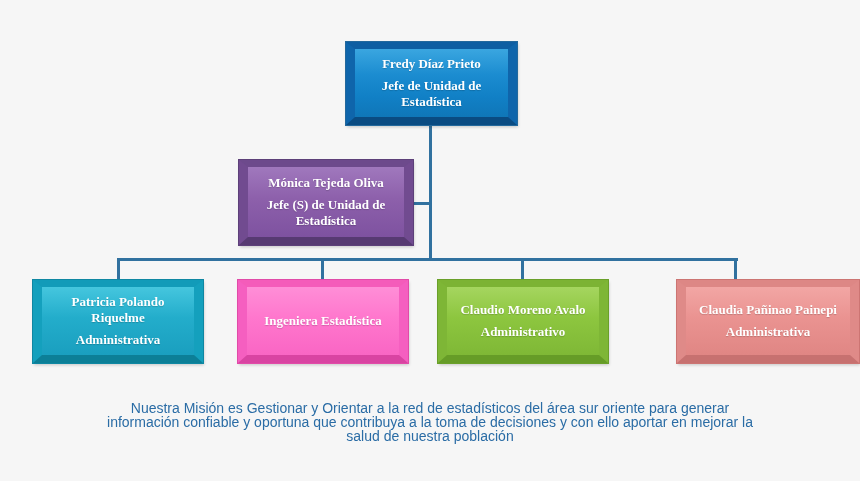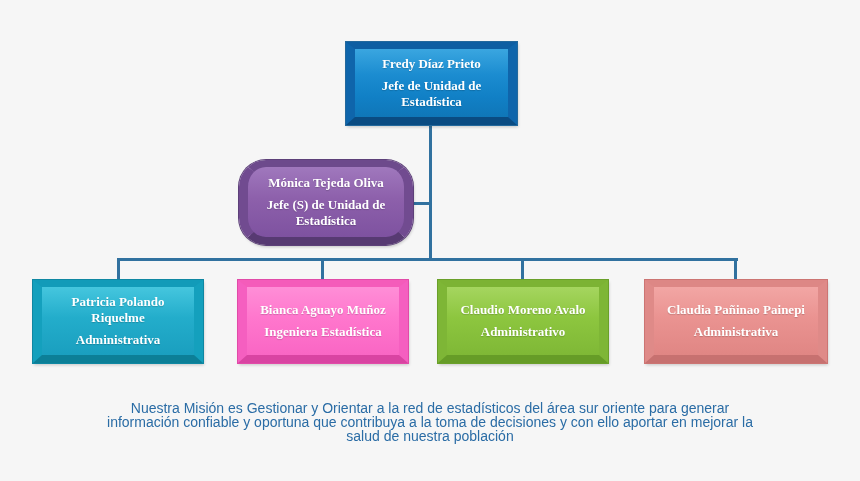--- a/index.html
+++ b/index.html
@@ -47,21 +47,20 @@
 
   .theme-blue {
     border-color: #0e5ea2 #0f65ab #0a4b82 #0f65ab;
     background: linear-gradient(180deg, #3aa6e0 0%, #1b8cd0 38%, #1180c6 70%, #0f76b8 100%);
     box-shadow: 0 0 0 1px #23689c, 1px 2px 3px rgba(0,0,0,0.20);
   }
   .theme-purple {
     border-color: #6d4a8c #714b90 #573a72 #714b90;
     background: linear-gradient(180deg, #a078bd 0%, #8d60ab 45%, #7e52a0 100%);
     box-shadow: 0 0 0 1px #5d4079, 1px 2px 3px rgba(0,0,0,0.20);
-    border-radius: 27px;
   }
   .theme-cyan {
     border-color: #129bb9 #14a0bd #0c7f97 #14a0bd;
     background: linear-gradient(180deg, #45c6de 0%, #23adcb 45%, #1a9fbf 100%);
     box-shadow: 0 0 0 1px #0f87a2, 1px 2px 3px rgba(0,0,0,0.20);
   }
   .theme-pink {
     border-color: #f45cba #f55fc0 #d944a2 #f55fc0;
     background: linear-gradient(180deg, #ff8ed7 0%, #ff77cd 45%, #f966c4 100%);
     box-shadow: 0 0 0 1px #e14ba8, 1px 2px 3px rgba(0,0,0,0.20);
@@ -76,21 +75,21 @@
     background: linear-gradient(180deg, #f2a6a4 0%, #ea9391 45%, #e08684 100%);
     box-shadow: 0 0 0 1px #cc7573, 1px 2px 3px rgba(0,0,0,0.20);
   }
 
   
   #node-top     { left: 346px; top: 42px;  width: 171px; height: 83px; }
   #node-deputy  { left: 239px; top: 160px; width: 174px; height: 85px; }
   #node-staff1  { left: 33px;  top: 280px; width: 170px; height: 83px; }
   #node-staff2  { left: 238px; top: 280px; width: 170px; height: 83px; }
   #node-staff3  { left: 438px; top: 280px; width: 170px; height: 83px; }
-  #node-staff4  { left: 645px; top: 280px; width: 182px; height: 83px; }
+  #node-staff4  { left: 677px; top: 280px; width: 182px; height: 83px; }
 
   
   .mission {
     position: absolute;
     left: 50%;
     transform: translateX(-50%);
     top: 401px;
     width: 655px;
     text-align: center;
     color: #2a6ca5;
@@ -121,21 +120,20 @@
     <span class="name">Mónica Tejeda Oliva</span>
     <span class="role">Jefe (S) de Unidad de Estadística</span>
   </div>
 
   <div id="node-staff1" class="node theme-cyan">
     <span class="name">Patricia Polando Riquelme</span>
     <span class="role">Administrativa</span>
   </div>
 
   <div id="node-staff2" class="node theme-pink">
-    <span class="name">Bianca Aguayo Muñoz</span>
     <span class="role">Ingeniera Estadística</span>
   </div>
 
   <div id="node-staff3" class="node theme-green">
     <span class="name">Claudio Moreno Avalo</span>
     <span class="role">Administrativo</span>
   </div>
 
   <div id="node-staff4" class="node theme-salmon">
     <span class="name">Claudia Pañinao Painepi</span>

